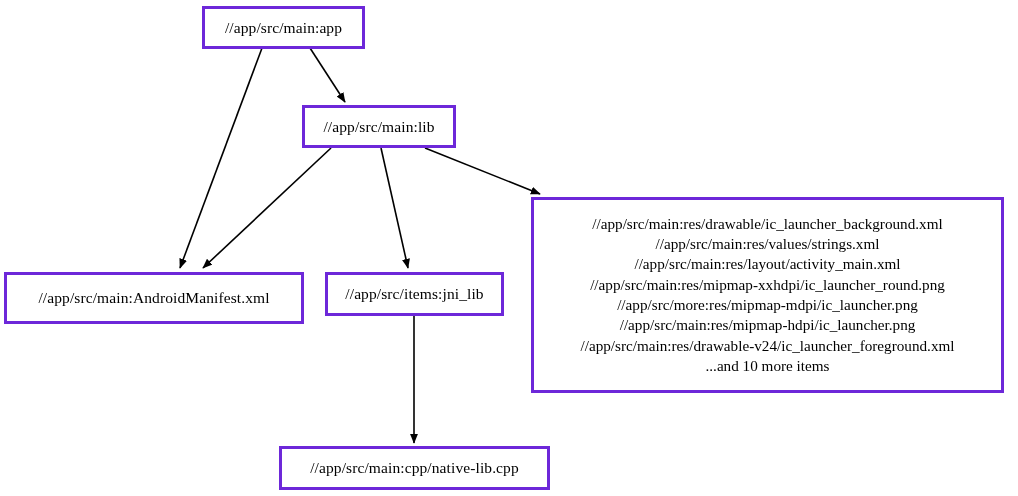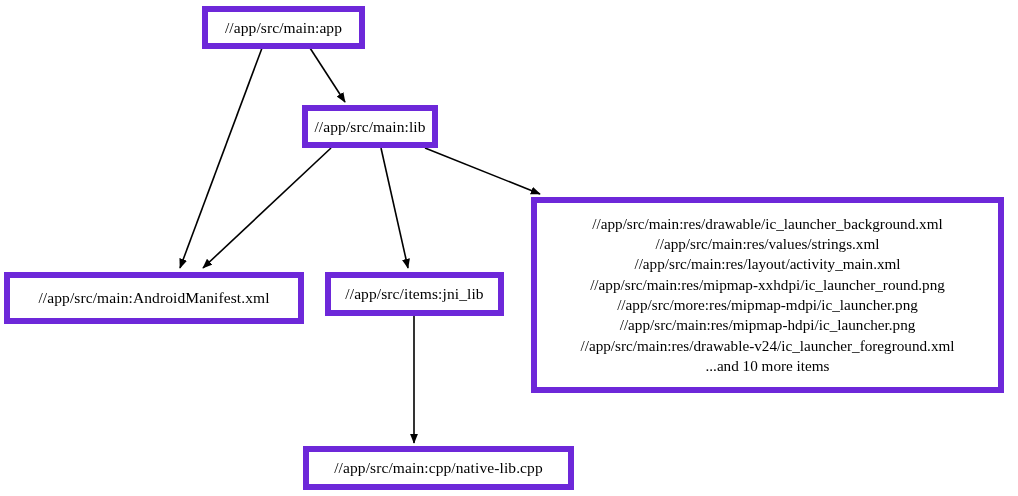--- a/index.html
+++ b/index.html
@@ -20,21 +20,21 @@
     position: absolute;
     left: 0;
     top: 0;
     width: 1018px;
     height: 496px;
     pointer-events: none;
   }
   .node {
     position: absolute;
     box-sizing: border-box;
-    border: 6px solid #6d28d9;
+    border: 3px solid #6d28d9;
     background: #ffffff;
     color: #000000;
     display: flex;
     align-items: center;
     justify-content: center;
     text-align: center;
     line-height: 1.0;
     white-space: nowrap;
   }
   .node-label {
@@ -75,33 +75,33 @@
 
     <line x1="425" y1="148" x2="540" y2="194" stroke="#000000" stroke-width="1.6" marker-end="url(#arrowhead)"></line>
 
     <line x1="414" y1="316" x2="414" y2="443" stroke="#000000" stroke-width="1.6" marker-end="url(#arrowhead)"></line>
   </svg>
 
   <div class="node" style="left:202px; top:6px; width:163px; height:43px;">
     <span class="node-label">//app/src/main:app</span>
   </div>
 
-  <div class="node" style="left:302px; top:105px; width:136px; height:43px;">
+  <div class="node" style="left:302px; top:105px; width:154px; height:43px;">
     <span class="node-label">//app/src/main:lib</span>
   </div>
 
   <div class="node" style="left:4px; top:272px; width:300px; height:52px;">
     <span class="node-label">//app/src/main:AndroidManifest.xml</span>
   </div>
 
   <div class="node" style="left:325px; top:272px; width:179px; height:44px;">
     <span class="node-label">//app/src/items:jni_lib</span>
   </div>
 
-  <div class="node" style="left:279px; top:446px; width:271px; height:44px;margin-left:24px;">
+  <div class="node" style="left:279px; top:446px; width:271px; height:44px;">
     <span class="node-label">//app/src/main:cpp/native-lib.cpp</span>
   </div>
 
   <div class="node node-multiline" style="left:531px; top:197px; width:473px; height:196px; flex-direction:column; justify-content:center;">
     <span class="multi-line">//app/src/main:res/drawable/ic_launcher_background.xml</span>
     <span class="multi-line">//app/src/main:res/values/strings.xml</span>
     <span class="multi-line">//app/src/main:res/layout/activity_main.xml</span>
     <span class="multi-line">//app/src/main:res/mipmap-xxhdpi/ic_launcher_round.png</span>
     <span class="multi-line">//app/src/more:res/mipmap-mdpi/ic_launcher.png</span>
     <span class="multi-line">//app/src/main:res/mipmap-hdpi/ic_launcher.png</span>

